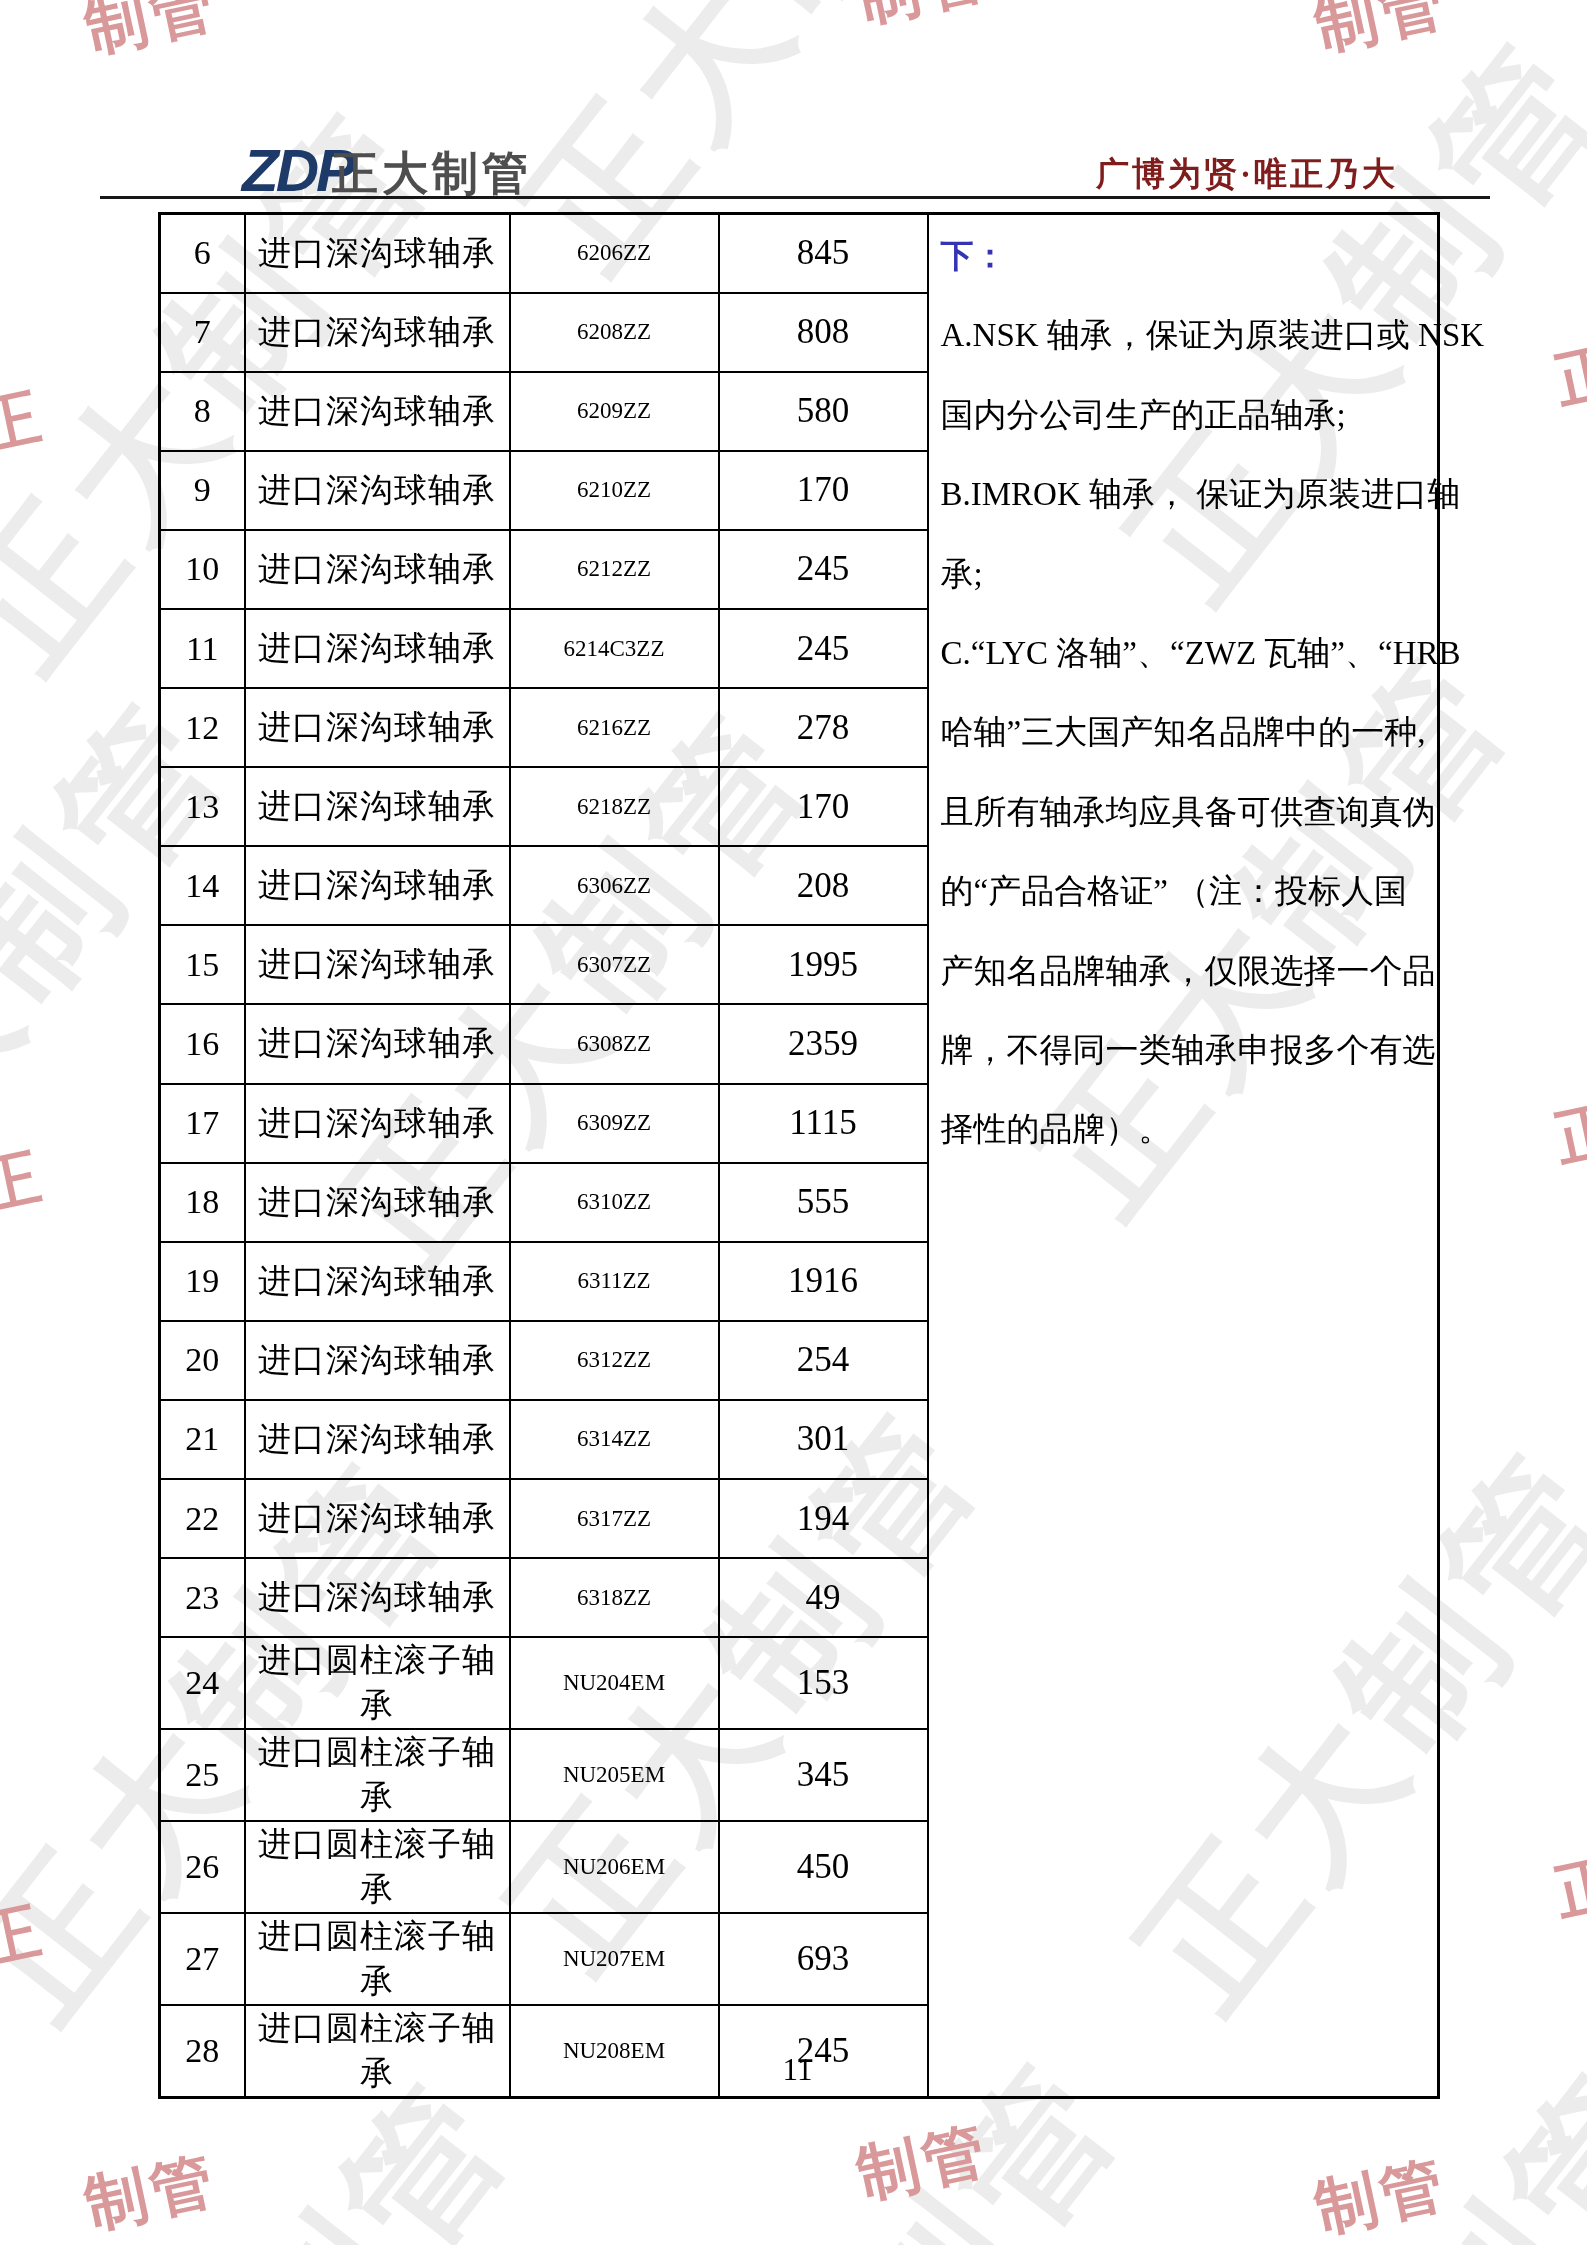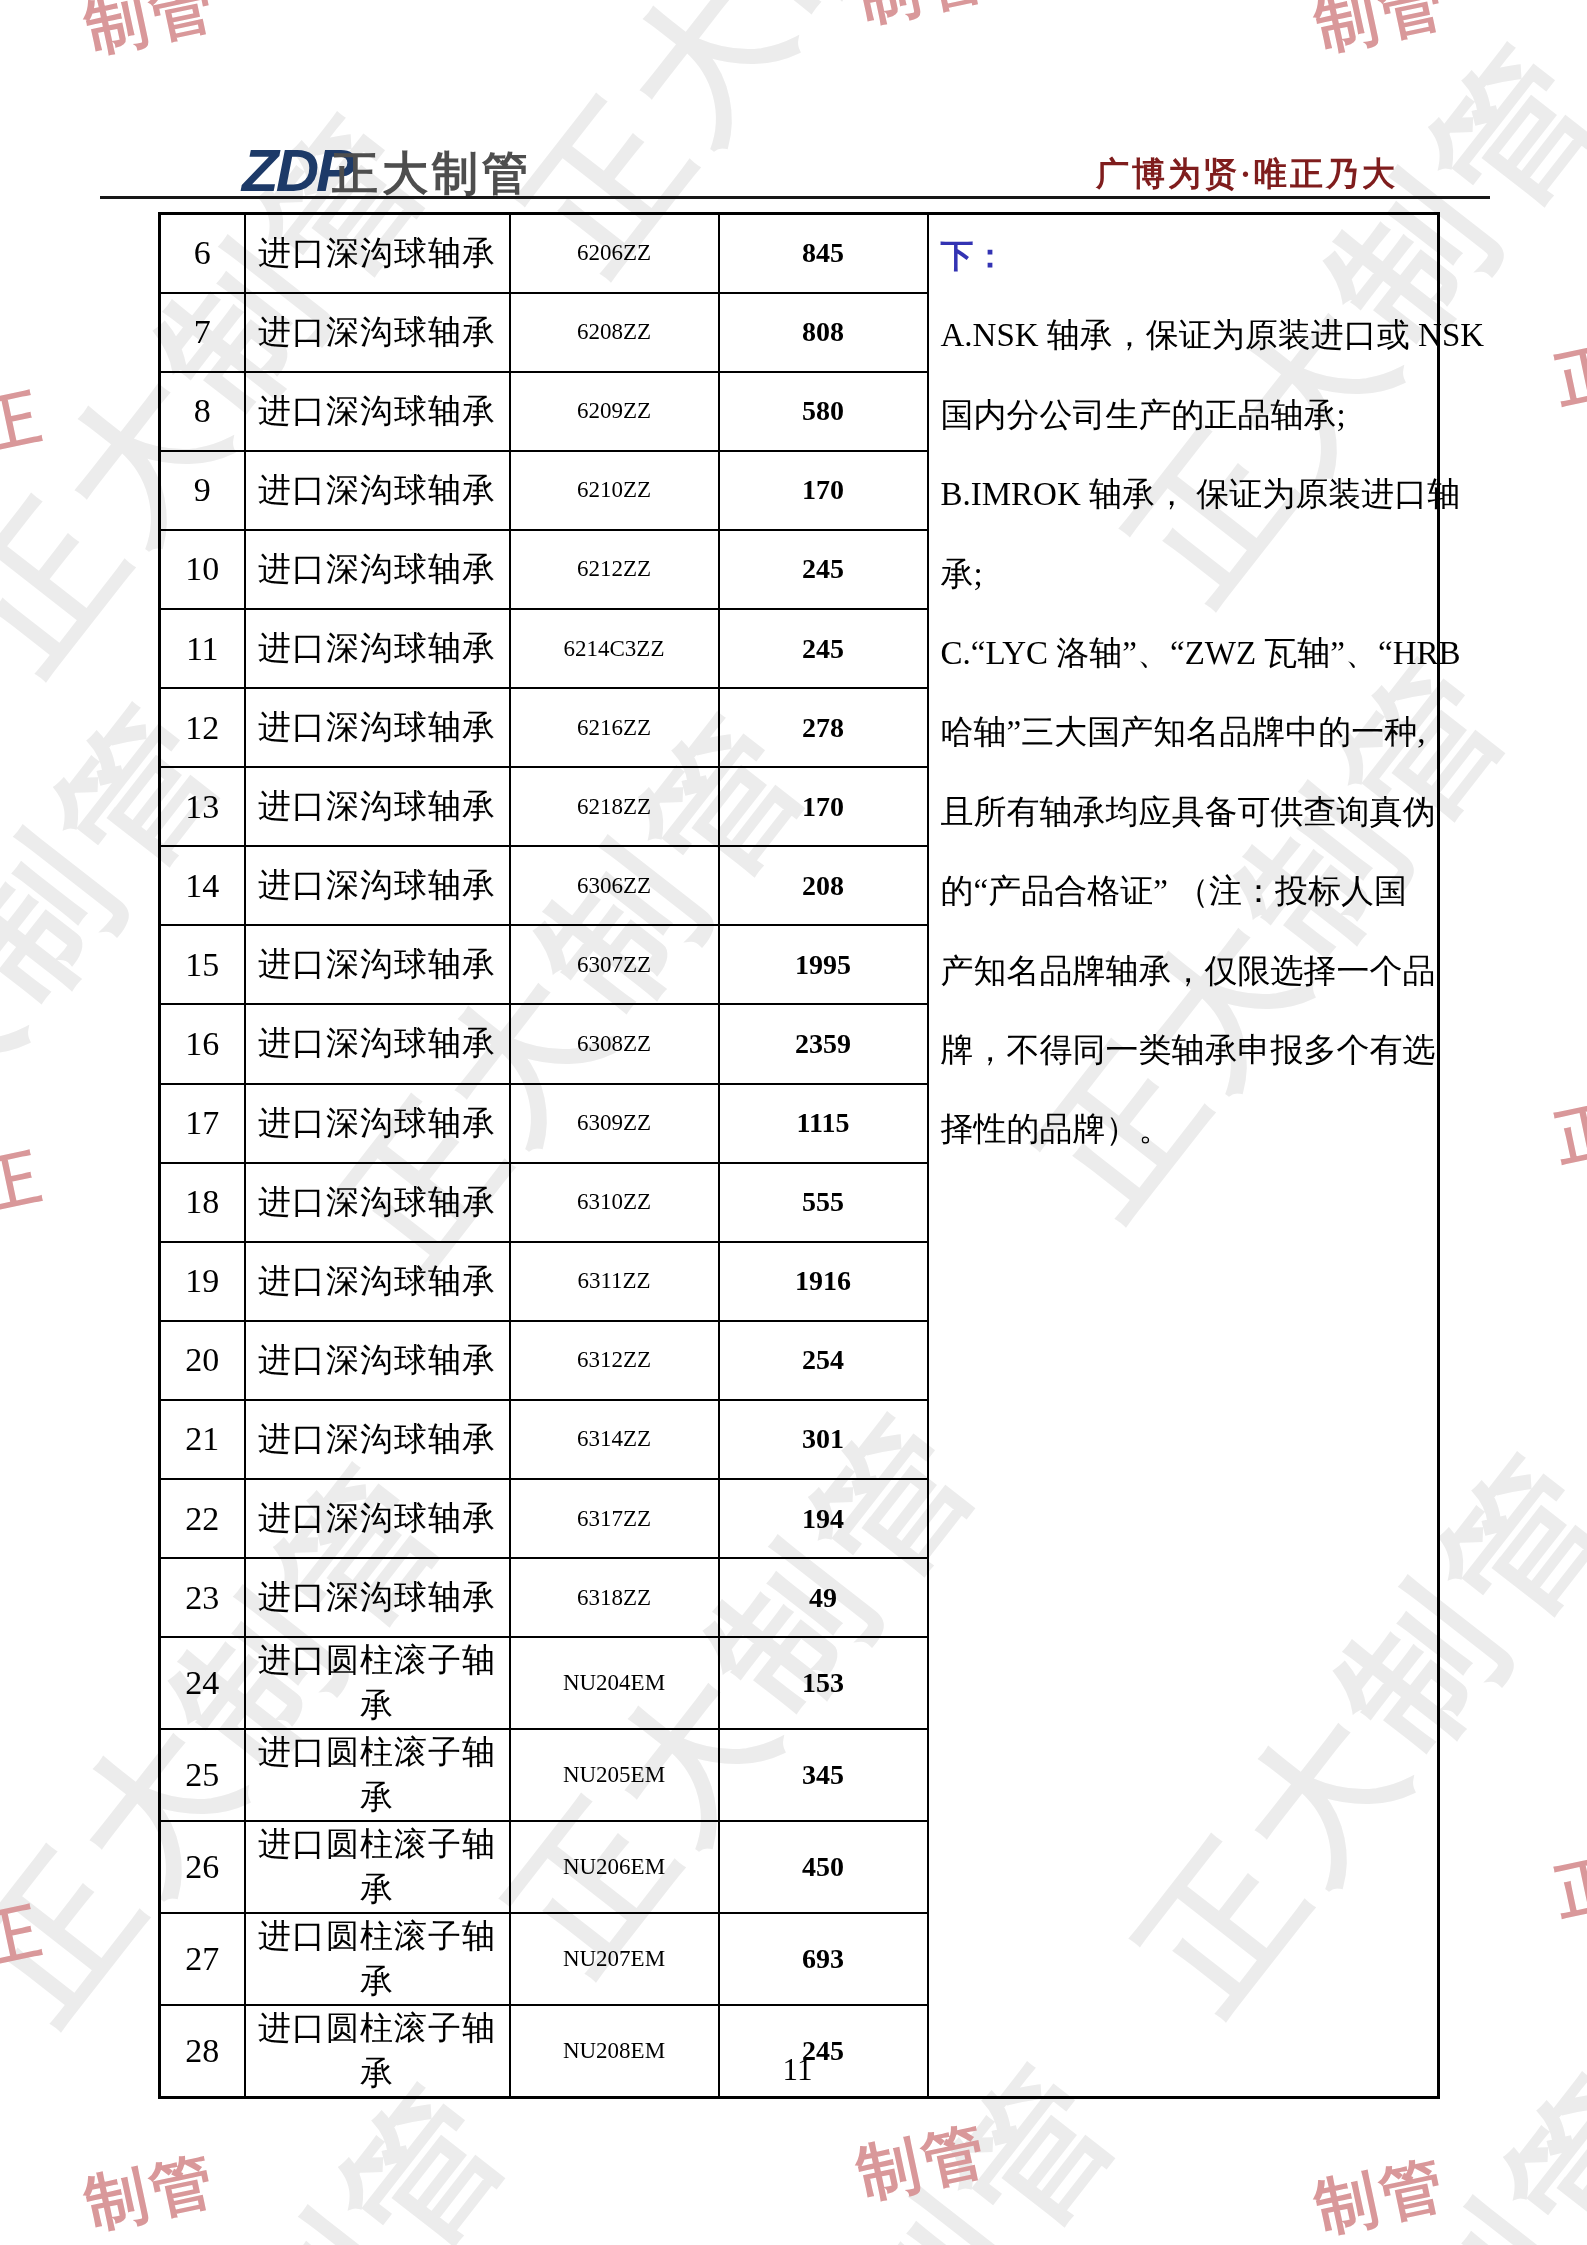--- a/index.html
+++ b/index.html
@@ -45,21 +45,21 @@
     border-collapse:collapse; table-layout:fixed; background:transparent;
     border:3px solid #000;
   }
   .doc-table td {
     border:2px solid #000; height:79.1px; padding:0;
     text-align:center; vertical-align:middle; font-size:35px;
   }
   td.c-no    { font-size:34px; }
   td.c-name  { font-size:33px; letter-spacing:1px;margin-left:25px; }
   td.c-model { font-size:23px; }
-  td.c-qty   { font-size:28px;font-weight:bold; }
+  td.c-qty   { font-size:35px; }
   td.c-notes { vertical-align:top; text-align:left; padding:2px 4px 0 12px; }
   .note-line { font-size:33px; line-height:79.4px; white-space:nowrap; }
   .note-accent { font-weight:bold; }
   
   .pagenum {
     position:absolute; left:158px; top:2052px; width:1279px;
     text-align:center; font-size:31px;
   }
 </style>
 </head>

